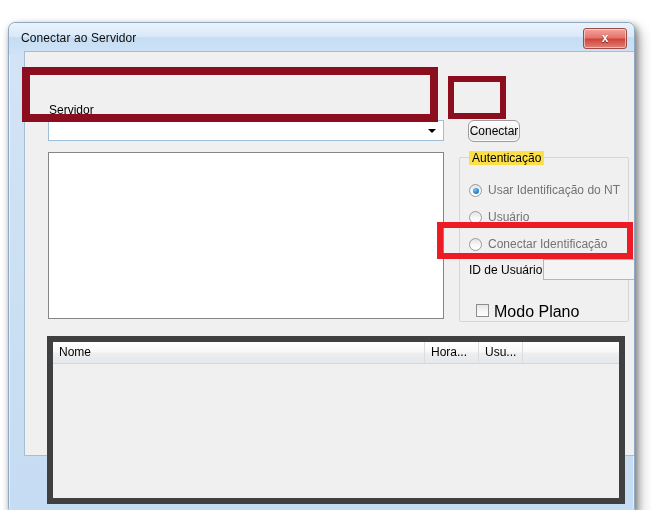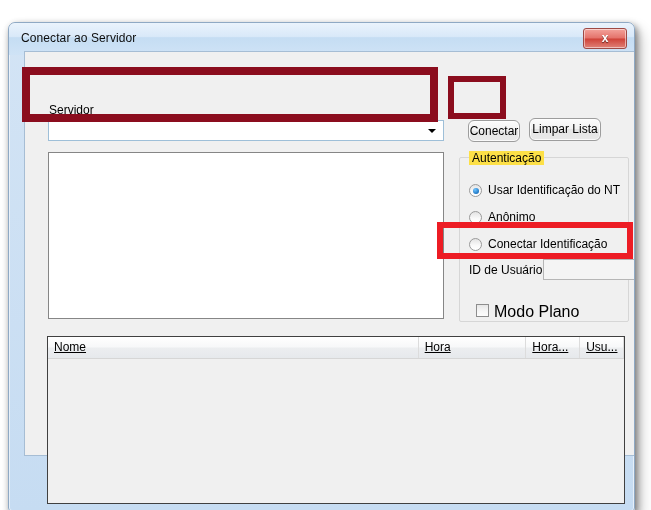--- a/index.html
+++ b/index.html
@@ -260,21 +260,21 @@
     height: 6px;
     border-radius: 50%;
     background: radial-gradient(circle at 35% 30%, #6fc4ff 0%, #1a72c0 75%, #0d4d86 100%);
   }
   .radio-label {
     position: absolute;
     left: 19px;
     top: 0;
     font-size: 12px;
     white-space: nowrap;
-    color: #000000;
+    color: #737373;
   }
 
   
   #id-usuario-label {
     left: 444px;
     top: 211px;
   }
   #id-usuario-field {
     left: 518px;
     top: 207px;
@@ -309,24 +309,23 @@
   }
 
   
   #filelist {
     position: absolute;
     left: 22px;
     top: 284px;
     width: 578px;
     height: 168px;
     background: #ffffff;
-    border: 1px solid #404040;
+    border: 6px solid #404040;
     box-sizing: border-box;
     overflow: hidden;
-    text-decoration: underline;
   }
   #filelist-header {
     position: relative;
     height: 21px;
     background: linear-gradient(to bottom, #ffffff 0%, #f7f8f9 48%, #eceef0 52%, #e6e9ec 100%);
     border-bottom: 1px solid #d6d6d6;
     display: flex;
   }
   #filelist-header .col {
     position: relative;
@@ -394,50 +393,48 @@
     <div class="label-static" id="servidor-label">Servidor</div>
 
     <div id="servidor-combo">
       <input class="combo-input" type="text" value="" placeholder="" style="">
       <div class="combo-arrow"></div>
     </div>
 
     <div id="server-listbox"></div>
 
     <div class="wbutton" id="conectar-button">Conectar</div>
-    <div class="wbutton" id="limpar-lista-button">Limpar Lista</div>
 
     <div id="auth-group"></div>
     <div id="auth-group-title">Autenticação</div>
 
     <div class="radio-row checked" style="top:131px;">
       <span class="radio-mark"></span>
       <span class="radio-label">Usar Identificação do NT</span>
     </div>
     <div class="radio-row" style="top:158px;">
       <span class="radio-mark"></span>
-      <span class="radio-label">Anônimo</span>
+      <span class="radio-label">Usuário</span>
     </div>
     <div class="radio-row" style="top:185px;">
       <span class="radio-mark"></span>
       <span class="radio-label">Conectar Identificação</span>
     </div>
 
     <div class="label-static" id="id-usuario-label">ID de Usuário</div>
     <div class="wfield disabled" id="id-usuario-field"></div>
 
     <div id="modo-plano-row">
       <span class="check-mark"></span>
       <span class="check-label">Modo Plano</span>
     </div>
 
     <div id="filelist">
       <div id="filelist-header">
         <div class="col" style="width:372px;">Nome</div>
-        <div class="col" style="width:108px;">Hora</div>
         <div class="col" style="width:54px;">Hora...</div>
         <div class="col" style="width:44px;">Usu...</div>
       </div>
       <div id="filelist-body"></div>
     </div>
 
   </div>
 
   <div class="annot" id="annot-servidor" style="border-color: rgb(139, 13, 30);"></div>
   <div class="annot" id="annot-conectar" style="border-color: rgb(139, 13, 30);"></div>

